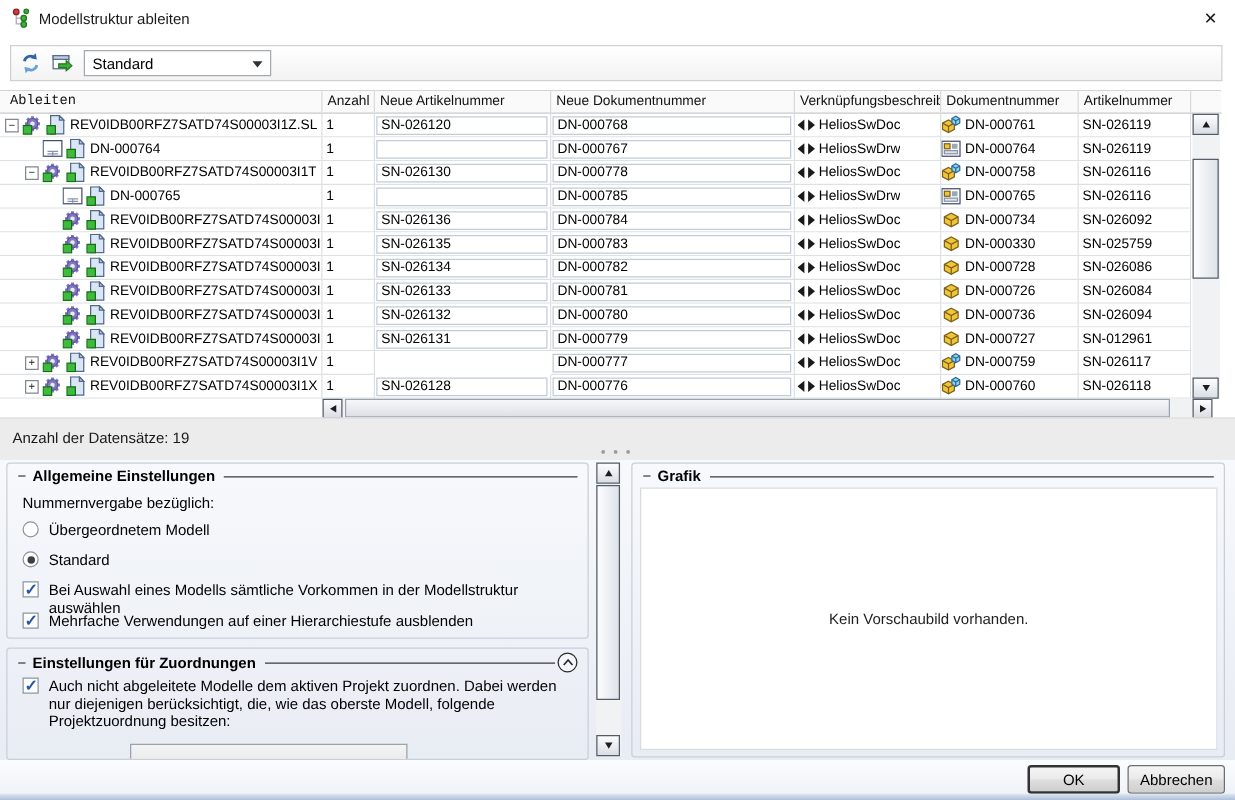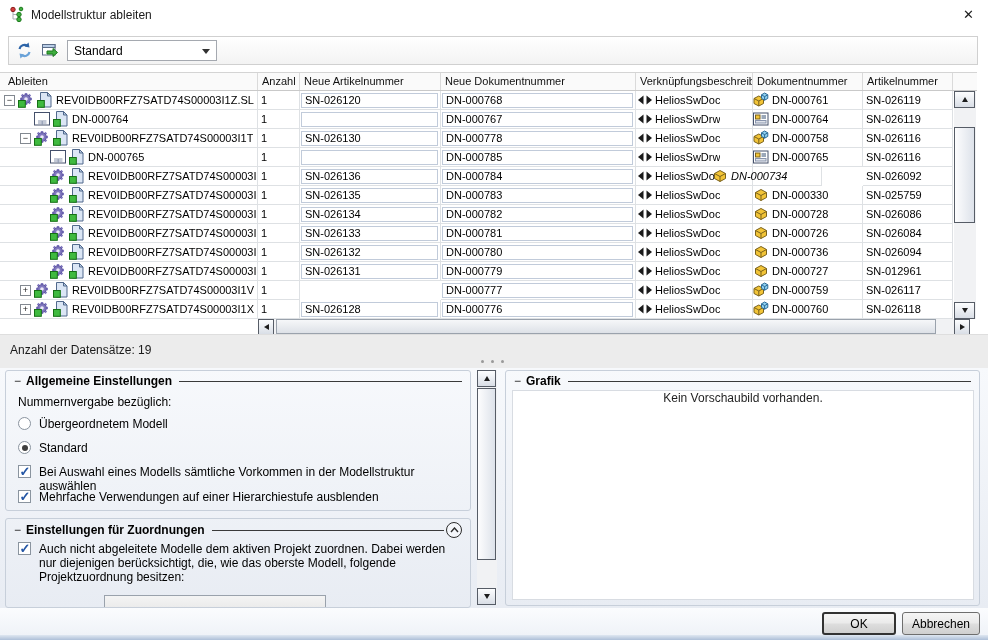--- a/index.html
+++ b/index.html
@@ -84,21 +84,21 @@
   .checkbox { flex:none; width:13px; height:13px; border:1px solid #8a949f; background:#fff;
     margin-right:8px; text-align:center; cursor:pointer; position:relative; }
   .checkbox.checked::after { content:"\2713"; position:absolute; left:0.5px; top:-2px;
     color:#2456a5; font-size:13px; font-weight:bold; }
   .opt-label { font-size:12px; color:#000; }
   .vscroll2 { position:absolute; left:477px; top:2px; width:20px; height:235px; background:#f1f2f4; }
   .vscroll2 .sbtn { left:0; width:19px; height:17px; }
   .vthumb2 { position:absolute; left:0; top:18px; width:19px; height:172px;
     border:1px solid #565c66; background:linear-gradient(90deg,#fdfdfe,#dde2ea); cursor:grab; }
   .preview { position:absolute; left:6px; top:19px; width:462px; height:210px; background:#fff;
-    border:1px solid #d8dce2; display:flex; align-items:flex-start; justify-content:center; }
+    border:1px solid #d8dce2; display:flex; align-items:center; justify-content:center; }
   .preview-text { font-size:12px; color:#1f1f1f; }
   .proj-combo { position:absolute; left:98px; top:76px; width:222px; height:20px;
     border:1px solid #9aa2ac; background:linear-gradient(#f4f4f4,#e6e6e6); }
   
   .footer { position:absolute; left:0; top:608px; width:988px; height:32px;
     background:linear-gradient(#fbfcfe,#edf1f7); }
   .btn { position:absolute; top:4px; height:23px; border-radius:3px; text-align:center;
     font-size:12px; padding-top:4px; cursor:pointer;
     background:linear-gradient(#f5f5f5 0%,#ebebeb 45%,#dddddd 55%,#cfcfcf 100%); }
   .btn-ok { left:822px; width:74px; border:2px solid #323232; padding-top:3px; }
@@ -134,21 +134,21 @@
         <polygon points="6,10 12,10 12,7.5 16.5,11.5 12,15.5 12,13 6,13" fill="#3fae3f" stroke="#1d7a1d"></polygon>
       </svg></span>
   <div class="combo">
     <span class="combo-text">Standard</span>
     <span class="combo-arrow"></span>
   </div>
 </div>
 
 <div class="table">
   <div class="thead">
-      <div class="th" style="left: 0px; width: 258px; padding-left: 8px;">Ableiten</div>
+      <div class="th" style="left: 0px; width: 258px; padding-left: 8px; font-family: Liberation Mono, monospace;">Ableiten</div>
       <div class="th" style="left: 258px; width: 42px;">Anzahl</div>
       <div class="th" style="left: 300px; width: 141px;">Neue Artikelnummer</div>
       <div class="th" style="left: 441px; width: 195px;">Neue Dokumentnummer</div>
       <div class="th" style="left: 636px; width: 117px;">Verknüpfungsbeschreibung</div>
       <div class="th" style="left: 753px; width: 110px;">Dokumentnummer</div>
       <div class="th" style="left: 863px; width: 90px;">Artikelnummer</div>
     </div>
   <div class="tbody">
       <div class="tr" style="top: 0px;">
         <div class="td" style="left: 0px; width: 258px; padding-left: 4px;">
@@ -386,21 +386,21 @@
         </div>
         <div class="td" style="left: 636px; width: 117px;">
           <div class="linkicon">
             <svg width="14" height="10">
               <polygon points="0,5 5.5,0.5 5.5,9.5" fill="#1a1a1a"></polygon>
               <polygon points="14,5 8.5,0.5 8.5,9.5" fill="#1a1a1a"></polygon>
             </svg>
           </div>
           <div class="tree-text">HeliosSwDoc</div>
         </div>
-        <div class="td" style="left: 712px; width: 110px; font-style: italic;">
+        <div class="td" style="left: 753px; width: 110px;">
           <div class="icon16">
             <svg width="16" height="16">
               <path d="M2.5 5.5 L8 2.5 l5.5 3 v5 L8 13.5 2.5 10.5 z" fill="#f2c437" stroke="#7a621c"></path>
               <path d="M2.5 5.5 L8 8.5 l5.5-3 M8 8.5 v5" stroke="#7a621c" fill="none"></path>
             </svg>
           </div>
           <div class="tree-text">DN-000734</div>
         </div>
         <div class="td" style="left: 863px; width: 90px; padding-left: 3px;">SN-026092</div>
       </div>

